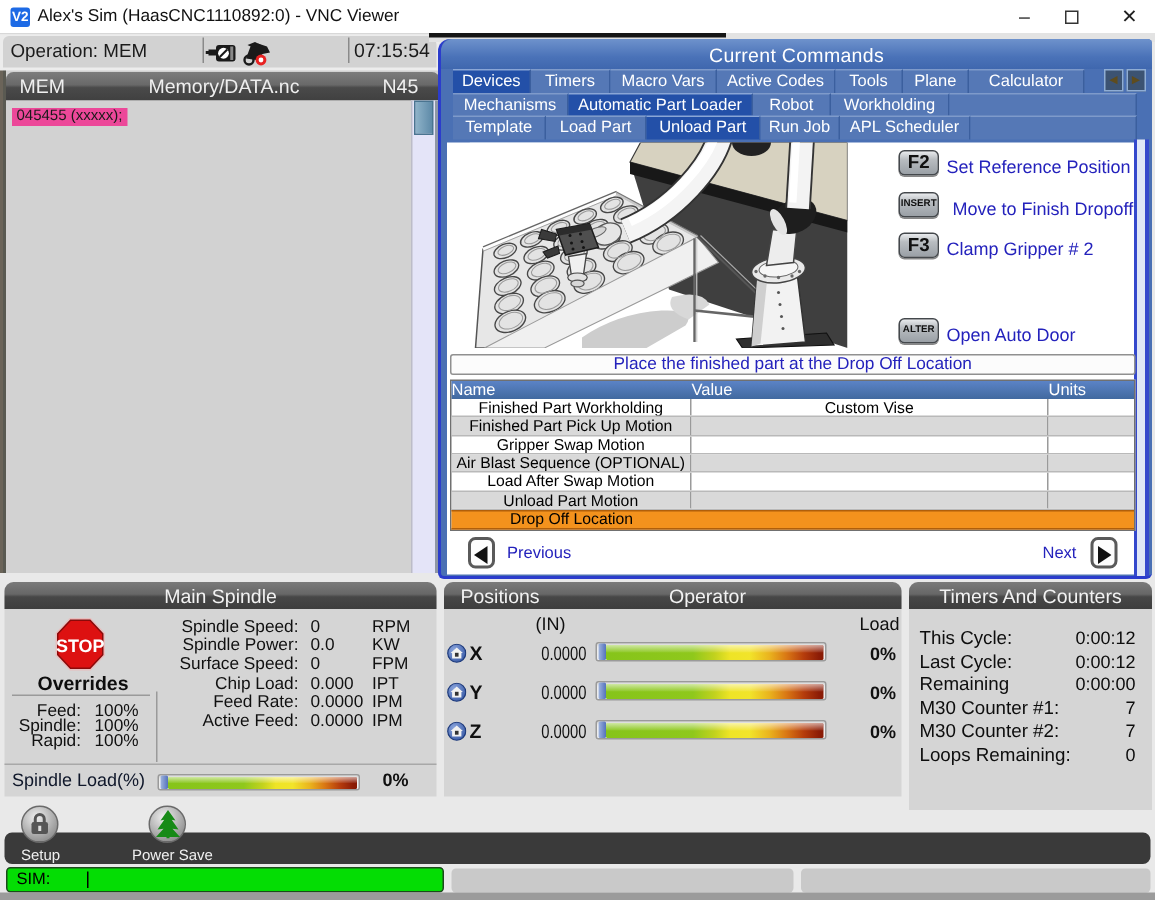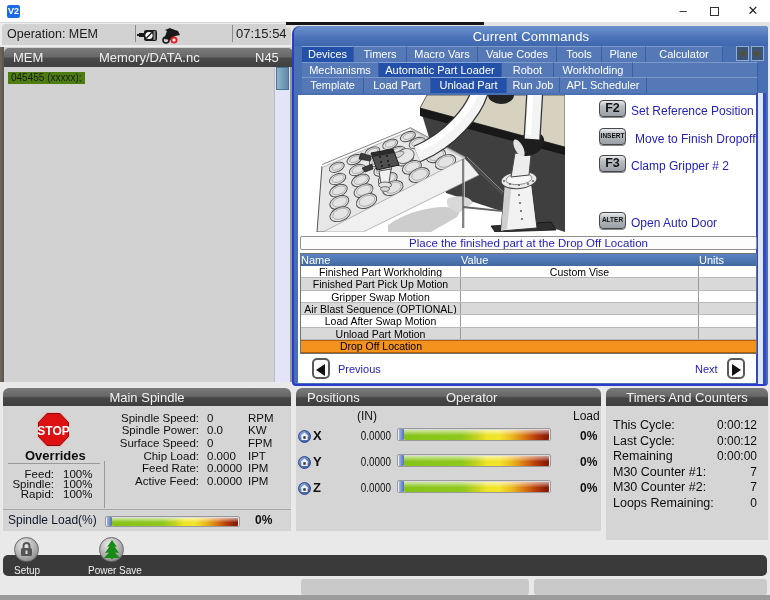--- a/index.html
+++ b/index.html
@@ -14,21 +14,21 @@
 
 #oprow { left:0; top:23px; width:293px; height:24px; background:#ececec; }
 #opbar { left:2px; top:1px; width:289px; height:21px; background:#d2d2d2; border-radius:4px 6px 0 0; }
 #optext { left:7px; top:4px; font-size:12.5px; color:#1b1b1b; }
 .vsep { top:2px; width:1px; height:17px; background:#8a8a8a; }
 #time { left:236px; top:3px; font-size:13px; color:#1b1b1b; }
 
 #codepanel { left:2px; top:47px; width:291px; height:335px; background:#d2d2d2; border-left:2px solid #5a5a52; }
 #codehead { left:0px; top:1px; width:289px; height:19px; background:linear-gradient(#7c7c7c,#696969 45%,#4a4a4a 55%,#404040); border-radius:5px 5px 0 0; color:#efefef; font-size:13px; }
 #codebody { left:0px; top:20px; width:289px; height:315px; background:#d2d2d2; }
-#selline { left:4px; top:5px; height:12px; background:#4d7c0f; font-size:10px; color:#1a1a1a; line-height:12px; padding:0 3px; white-space:nowrap; display:inline-block; }
+#selline { left:4px; top:5px; height:12px; background:#ec4899; font-size:10px; color:#1a1a1a; line-height:12px; padding:0 3px; white-space:nowrap; display:inline-block; }
 #scrolltrack { left:270px; top:0px; width:19px; height:315px; background:#e4e4f8; border-left:1px solid #bcbcc8; border-right:3px solid #8f97a5;}
 #scrollthumb { left:1px; top:0px; width:13px; height:23px; background:linear-gradient(90deg,#8fb3c9,#5e8aa8); border:1px solid #4a7490; }
 
 #topstrip { left:286px; top:22px; width:484px; height:6px; background:#e3e3e3; }
 #topline { left:0px; top:0px; width:198px; height:2.5px; background:#161616; }
 
 #ccpanel { left:292px; top:26px; width:476px; height:360px; background:#4a70b4; border-radius:8px 3px 4px 4px; border-left:2px solid #2b3ccc; border-bottom:2px solid #2b3ccc; }
 #cctitle { left:0; top:0; width:100%; height:20px; background:linear-gradient(#6e92cc,#4a72b8 60%,#3f67ae); border-radius:8px 3px 0 0; color:#fff; font-size:13px; text-align:center; line-height:21px; letter-spacing:0.2px;}
 .tabrow { left:2px; width:462px; height:16px; }
 .tab { position:absolute; top:0; height:16px; background:#5578b6; border-top:1px solid #7e9aca; border-right:1px solid #3b5f9e; color:#fff; font-size:11px; text-align:center; line-height:15px; white-space:nowrap; }
@@ -86,20 +86,21 @@
 #simbar { left:4px; top:578px; width:292px; height:17px; background:#04dd04; border:1px solid #1c4a1c; border-radius:3px; font-size:11px; color:#000; line-height:15px; }
 .statseg { position:absolute; top:579px; height:16px; background:#c9c9c9; border-radius:3px; }
 #botstrip { left:0; top:595px; width:770px; height:5px; background:#9b9b9b; }
 </style>
 </head>
 <body>
 <div id="root">
 
   <div id="titlebar" class="abs"></div>
   <div id="vncicon" class="abs">V2</div>
+  <div id="wtitle" class="abs">Alex's Sim (HaasCNC1110892:0) - VNC Viewer</div>
   <div class="abs winbtn" style="left:668px;">–</div>
   <div class="abs" style="left:710px; top:7px; width:9px; height:9px; border:1.2px solid #333;"></div>
   <div class="abs winbtn" style="left:738px;">✕</div>
 
   <div id="oprow" class="abs">
     <div id="opbar" class="abs"></div>
     <div id="optext" class="abs">Operation: MEM</div>
     <div class="abs vsep" style="left:135px;"></div>
     <div class="abs vsep" style="left:232px;"></div>
     <div id="time" class="abs">07:15:54</div>
@@ -140,21 +141,21 @@
       <div id="topline" class="abs"></div>
     </div>
 
   <div id="ccpanel" class="abs">
     <div id="cctitle" class="abs">Current Commands</div>
 
     <div class="abs tabrow" style="top:20px;">
       <div class="tab sel" style="left:6px; width:52px;">Devices</div>
       <div class="tab" style="left:58px; width:53px;">Timers</div>
       <div class="tab" style="left:111px; width:71px;">Macro Vars</div>
-      <div class="tab" style="left:182px; width:79px;">Value Codes</div>
+      <div class="tab" style="left:182px; width:79px;">Active Codes</div>
       <div class="tab" style="left:261px; width:45px;">Tools</div>
       <div class="tab" style="left:306px; width:44px;">Plane</div>
       <div class="tab" style="left:350px; width:77px;">Calculator</div>
       <div class="arrbtn" style="left:440px;">◄</div>
       <div class="arrbtn" style="left:455px;">►</div>
     </div>
 
     <div class="abs tabrow" style="top:36px;">
       <div class="tab" style="left:6px; width:77px;">Mechanisms</div>
       <div class="tab sel" style="left:83px; width:123px;">Automatic Part Loader</div>
@@ -504,17 +505,18 @@
     <path d="M4.5 7 V5 a3 3 0 0 1 6 0 V7" fill="none" stroke="#555" stroke-width="2"></path>
     <rect x="6.5" y="9.5" width="2" height="3.5" fill="#ddd"></rect>
   </svg>
   <div class="iclab abs" style="left:14px; top:565px;">Setup</div>
   <div class="iconcirc abs" style="left:99px; top:537px;"></div>
   <svg class="abs" style="left:103px; top:539px;" width="18" height="20" viewBox="0 0 18 20">
     <polygon points="9,1 14,8 11.5,7.5 16,14 12,13.5 17,19 1,19 6,13.5 2,14 6.5,7.5 4,8" fill="#178a17"></polygon>
     <rect x="8" y="16" width="2" height="4" fill="#178a17"></rect>
   </svg>
   <div class="iclab abs" style="left:88px; top:565px;">Power Save</div>
+  <div id="simbar" class="abs"><span style="margin-left:6px;">SIM:</span><span style="margin-left:24px; border-left:1.5px solid #000; height:11px; display:inline-block; vertical-align:middle;"></span></div>
   <div class="statseg abs" style="left:301px; width:228px;"></div>
   <div class="statseg abs" style="left:534px; width:233px;"></div>
   <div id="botstrip" class="abs"></div>
 
 </div>
 
 </body></html>

